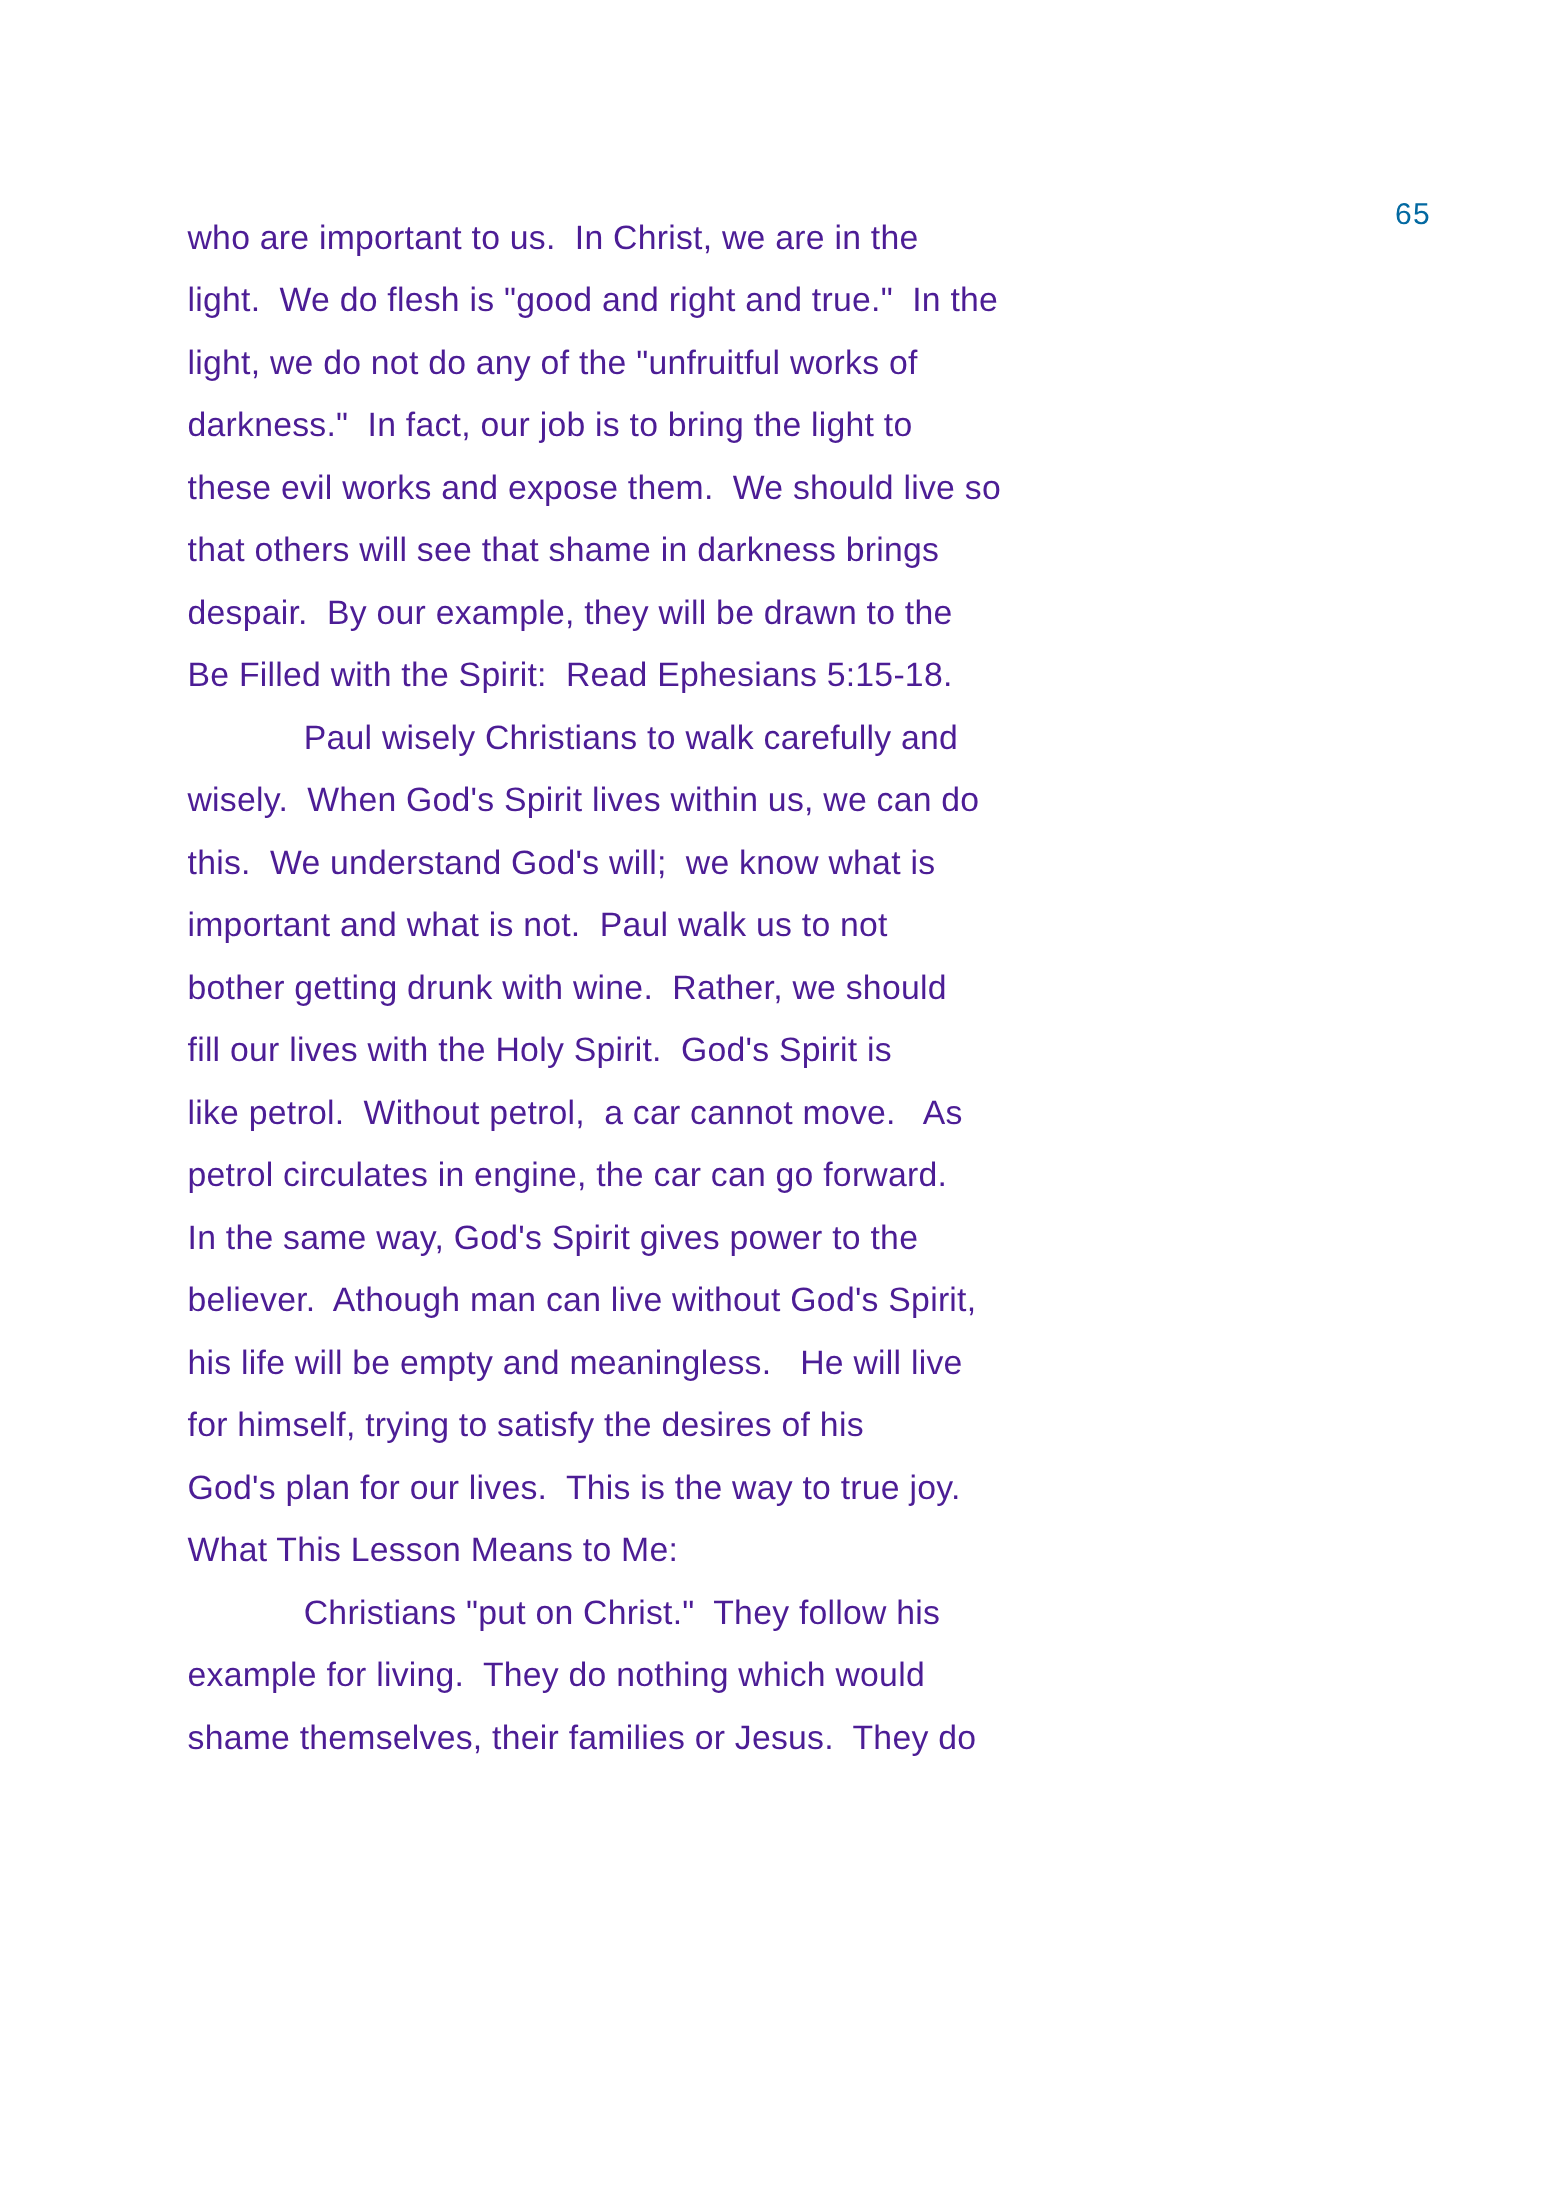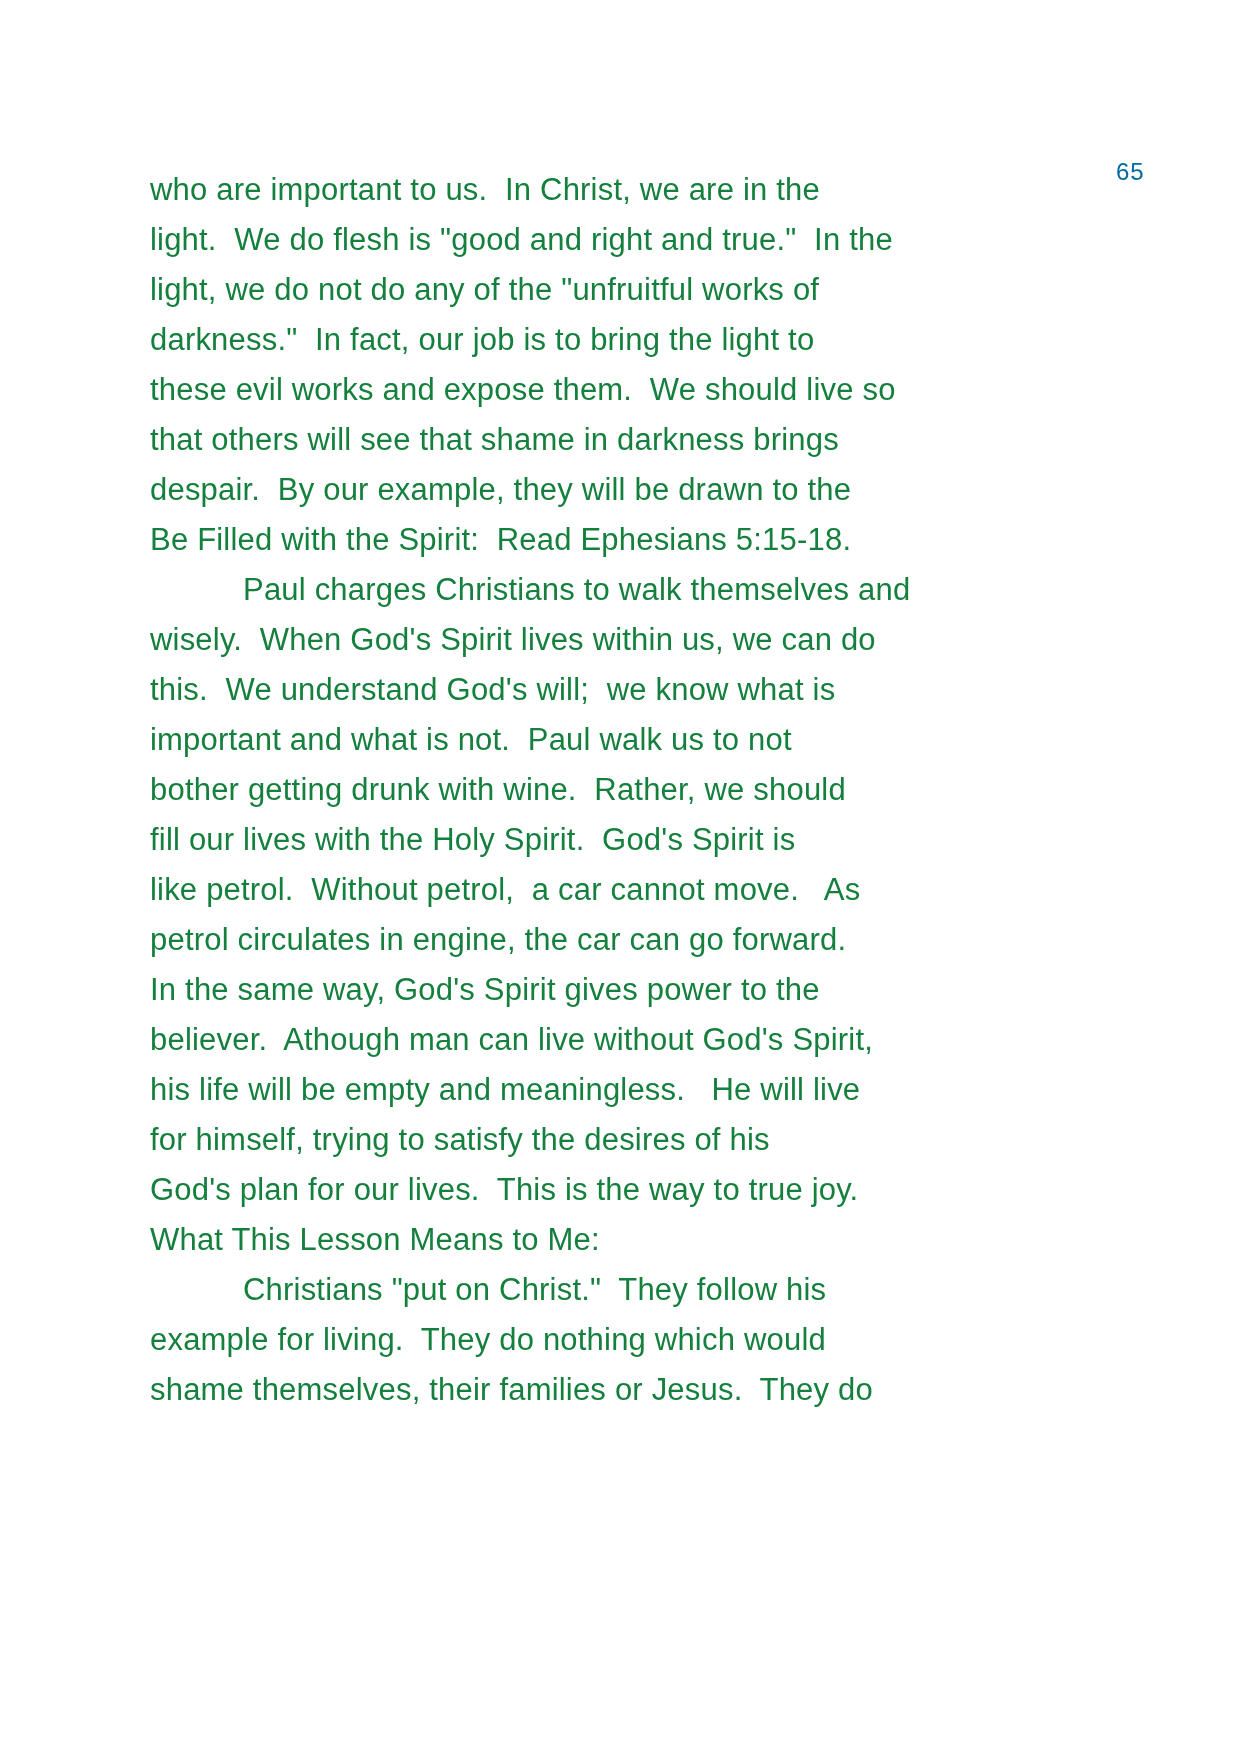--- a/index.html
+++ b/index.html
@@ -26,24 +26,24 @@
   }
   .text-block {
     position: absolute;
     left: 150px;
     top: 165px;
     width: 660px;
   }
   .text-line {
     height: 50px;
     line-height: 50px;
-    font-size: 31px;
+    font-size: 27px;
     letter-spacing: 0.2px;
     white-space: pre;
-    color: #15803d;
+    color: #4c1d95;
   }
   .text-line.indent {
     padding-left: 93px;
   }
 </style>
 </head>
 <body>
 
 <div class="page">
 
@@ -51,21 +51,21 @@
 
   <div class="text-block">
     <div class="text-line">who are important to us.  In Christ, we are in the</div>
     <div class="text-line">light.  We do flesh is "good and right and true."  In the</div>
     <div class="text-line">light, we do not do any of the "unfruitful works of</div>
     <div class="text-line">darkness."  In fact, our job is to bring the light to</div>
     <div class="text-line">these evil works and expose them.  We should live so</div>
     <div class="text-line">that others will see that shame in darkness brings</div>
     <div class="text-line">despair.  By our example, they will be drawn to the</div>
     <div class="text-line">Be Filled with the Spirit:  Read Ephesians 5:15-18.</div>
-    <div class="text-line indent">Paul charges Christians to walk themselves and</div>
+    <div class="text-line indent">Paul wisely Christians to walk carefully and</div>
     <div class="text-line">wisely.  When God's Spirit lives within us, we can do</div>
     <div class="text-line">this.  We understand God's will;  we know what is</div>
     <div class="text-line">important and what is not.  Paul walk us to not</div>
     <div class="text-line">bother getting drunk with wine.  Rather, we should</div>
     <div class="text-line">fill our lives with the Holy Spirit.  God's Spirit is</div>
     <div class="text-line">like petrol.  Without petrol,  a car cannot move.   As</div>
     <div class="text-line">petrol circulates in engine, the car can go forward.</div>
     <div class="text-line">In the same way, God's Spirit gives power to the</div>
     <div class="text-line">believer.  Athough man can live without God's Spirit,</div>
     <div class="text-line">his life will be empty and meaningless.   He will live</div>

